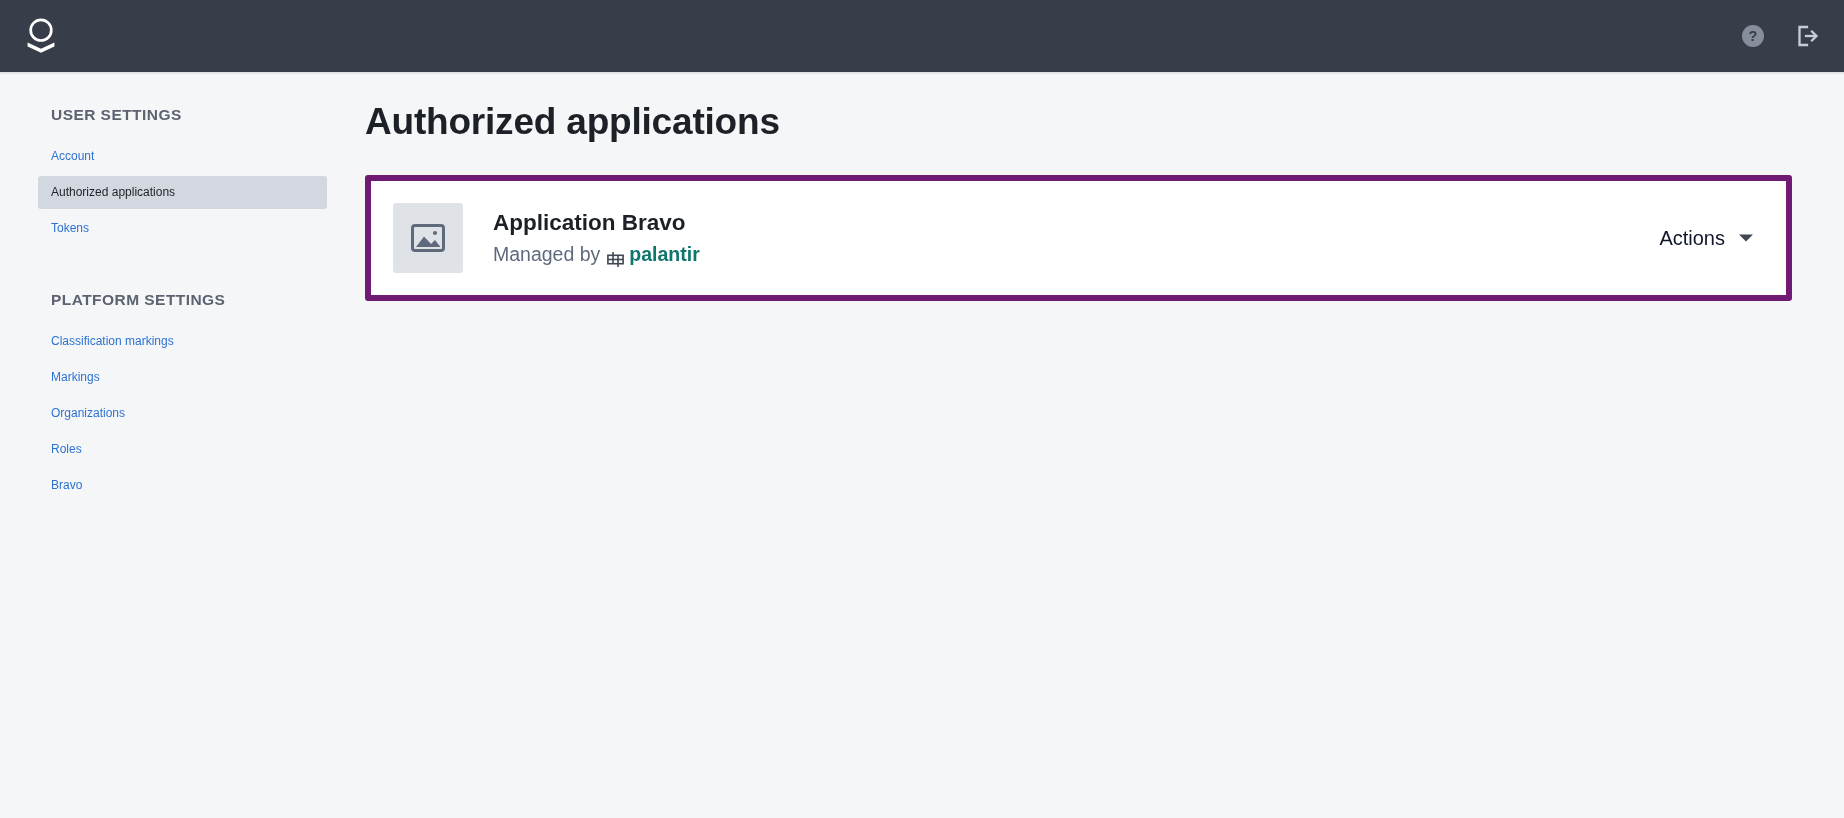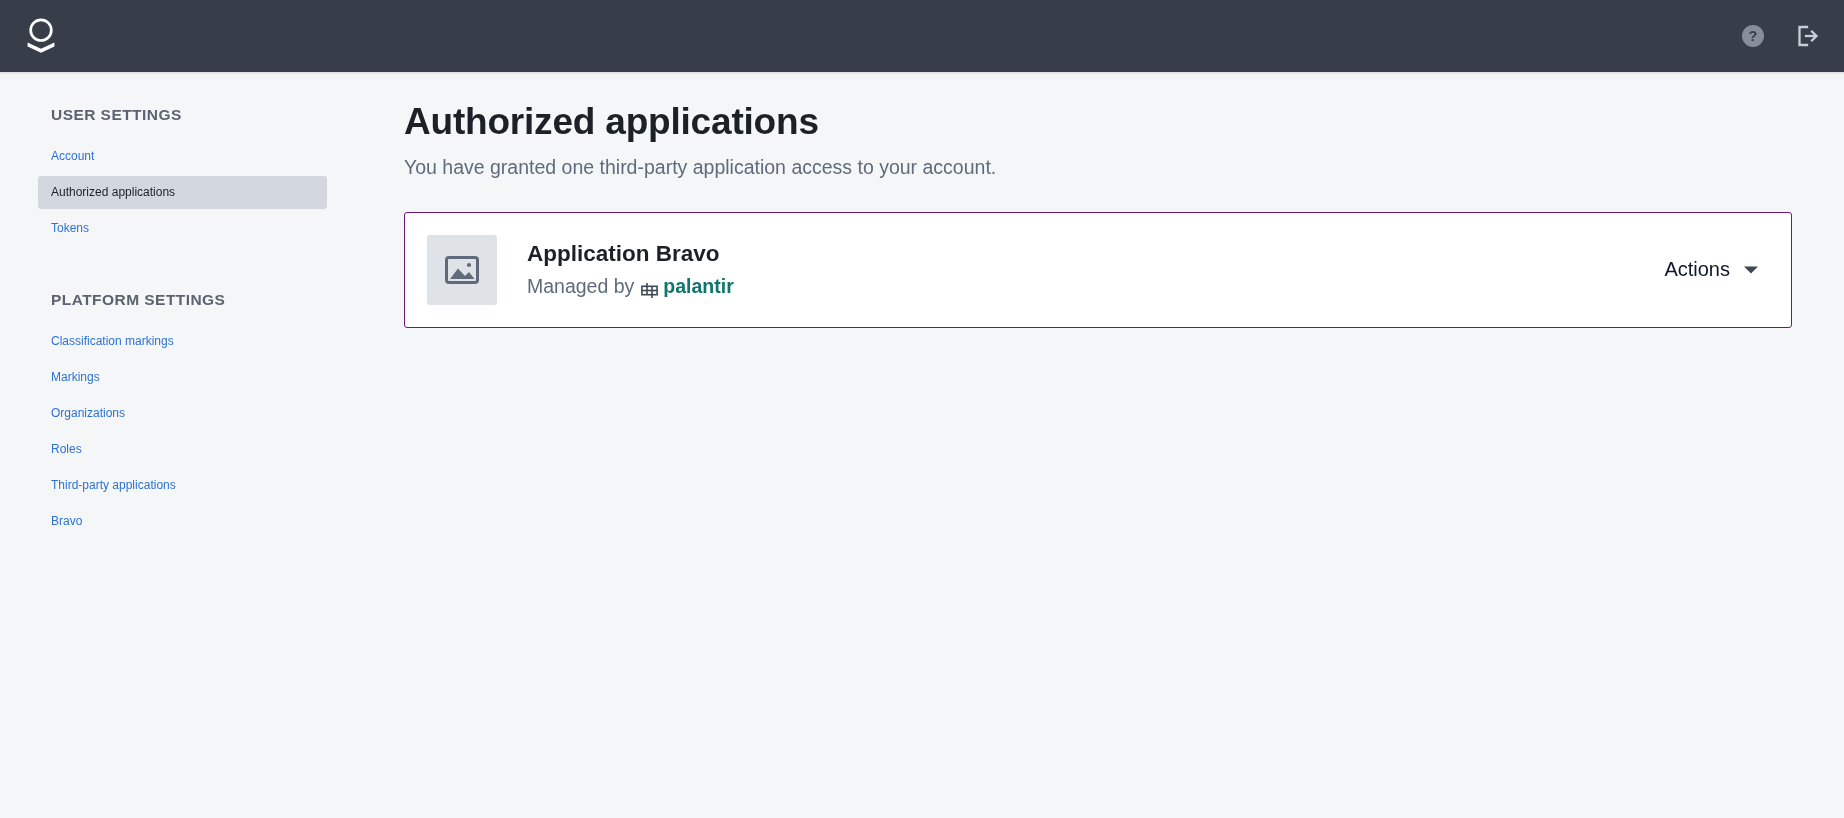--- a/index.html
+++ b/index.html
@@ -38,21 +38,21 @@
   .brand-logo { display: block; width: 34px; height: 38px; }
 
   .topbar-actions { display: flex; align-items: center; gap: 24px; }
   .topbar-icon {
     width: 30px; height: 30px;
     display: flex; align-items: center; justify-content: center;
     cursor: pointer;
   }
 
   
-  .shell { display: flex; height: calc(818px - 72px); gap: 39px; }
+  .shell { display: flex; height: calc(818px - 72px); }
 
   
   .sidebar {
     width: 363px;
     flex: 0 0 363px;
     background: #f5f6f8;
     padding: 34px 36px 0 38px;
     overflow: hidden;
   }
 
@@ -103,21 +103,21 @@
     font-size: 19.5px;
     color: #5f6b7c;
     margin-top: 10px;
     line-height: 1.35;
   }
 
   
   .card {
     margin-top: 31px;
     background: #ffffff;
-    border: 1px solid #701a75;
+    border: 6px solid #701a75;
     border-radius: 3px;
     display: flex;
     align-items: center;
     padding: 22px 28px 22px 22px;
     min-height: 110px;
   }
 
   .card-thumb {
     width: 70px; height: 70px;
     flex: 0 0 70px;
@@ -203,31 +203,29 @@
       <a class="nav-item">Tokens</a>
     </div>
 
     <div class="nav-group">
       <div class="nav-heading">PLATFORM SETTINGS</div>
 
       <a class="nav-item">Classification markings</a>
       <a class="nav-item">Markings</a>
       <a class="nav-item">Organizations</a>
       <a class="nav-item">Roles</a>
-      <a class="nav-item">Third-party applications</a>
       <a class="nav-item">Bravo</a>
     </div>
 
   </nav>
 
   <main class="main">
 
     <h1 class="page-title">Authorized applications</h1>
 
-    <p class="page-subtitle">You have granted one third-party application access to your account.</p>
 
     <div class="card">
 
       <div class="card-thumb">
         <svg width="34" height="30" viewBox="0 0 34 30">
           <rect x="1.5" y="2.5" width="31" height="25" rx="2.5" fill="none" stroke="#5f6b7c" stroke-width="3"></rect>
           <circle cx="24" cy="10" r="2.1" fill="#5f6b7c"></circle>
           <path d="M5 24 L13 13.5 L20 21 L24 17 L29.5 24 Z" fill="#5f6b7c"></path>
         </svg>
       </div>

